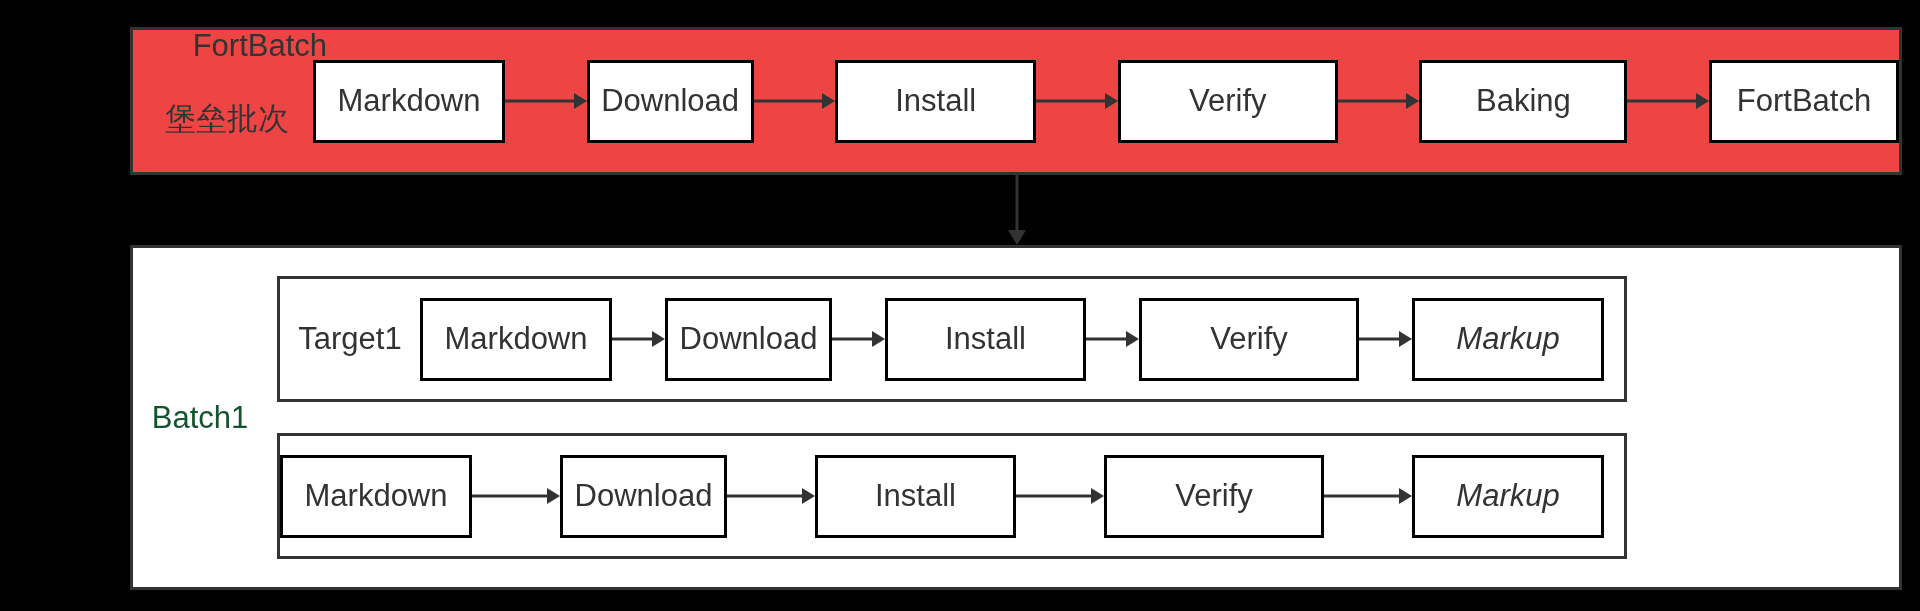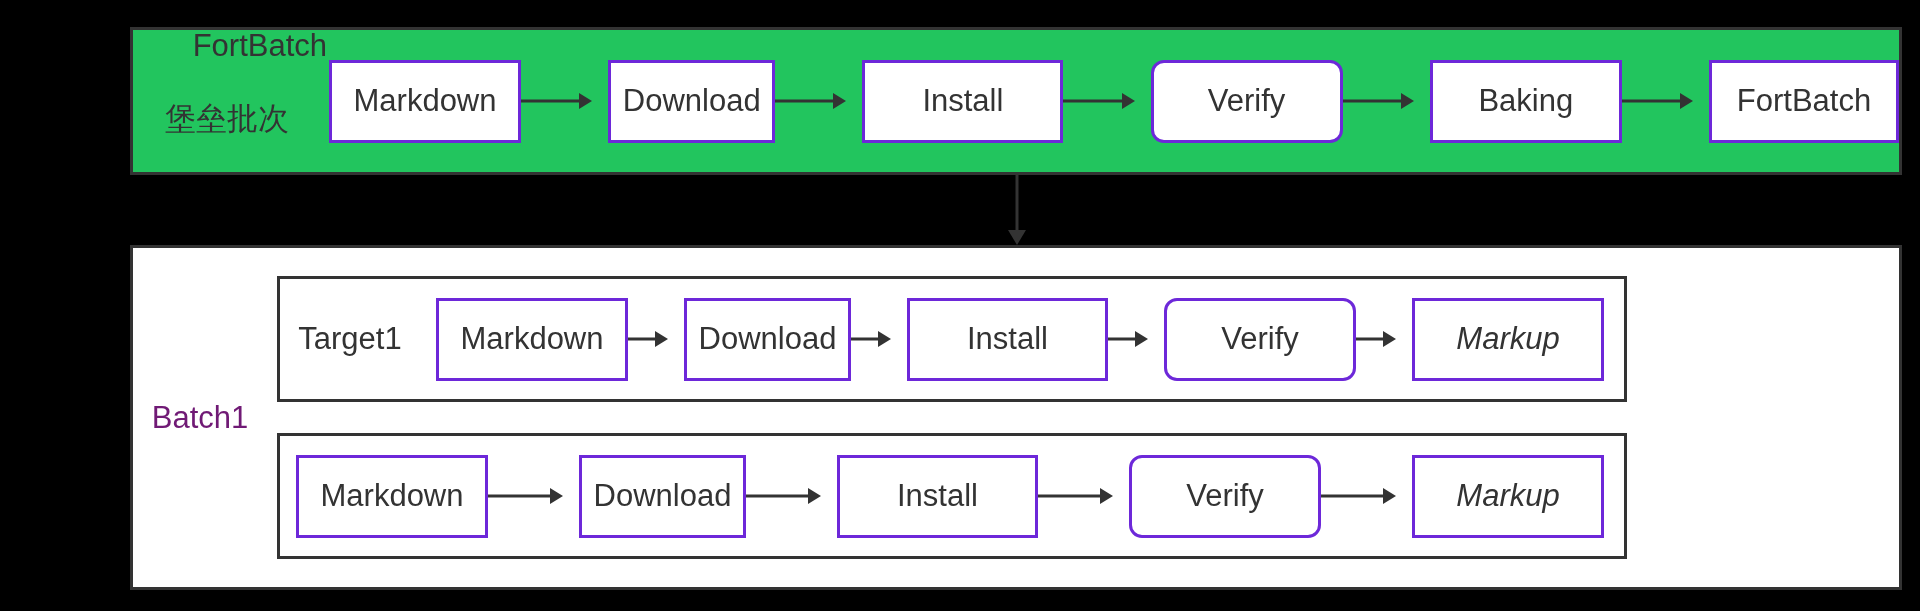--- a/index.html
+++ b/index.html
@@ -23,21 +23,21 @@
     height: 611px;
   }
 
   
   .fort-container {
     position: absolute;
     left: 130px;
     top: 27px;
     width: 1772px;
     height: 148px;
-    background: #22c55e;
+    background: #ef4444;
     border: 3px solid #333333;
     display: flex;
     align-items: center;
   }
 
   .batch-container {
     position: absolute;
     left: 130px;
     top: 245px;
     width: 1772px;
@@ -59,54 +59,53 @@
     width: 172px;
     margin-left: 8px;
   }
 
   .group-label .line-cn {
     display: block;
   }
 
   .batch-label {
     font-size: 31px;
-    color: #701a75;
+    color: #14532d;
     flex: 0 0 auto;
     width: 130px;
     text-align: center;
     margin-left: 2px;
   }
 
   
   .pipeline {
     display: flex;
     align-items: center;
     flex: 1 1 auto;
   }
 
   .stage-box {
     background: #ffffff;
-    border: 3px solid #6d28d9;
+    border: 3px solid #000000;
     height: 83px;
     display: flex;
     align-items: center;
     justify-content: center;
     font-size: 31px;
     color: #333333;
     white-space: nowrap;
     flex: 0 0 auto;
     padding: 0 10px;
-    margin-left: 16px;
   }
 
   .stage-box.w-markdown { width: 192px; }
   .stage-box.w-download { width: 167px; }
   .stage-box.w-install  { width: 201px; }
-  .stage-box.w-verify   { width: 192px; border-radius: 13px; }
-  .stage-box.w-baking   { width: 192px; }
+  .stage-box.w-verify   { width: 220px; }
+  .stage-box.w-baking   { width: 208px; }
   .stage-box.w-rolling  { width: 190px; }
   .stage-box.w-markup   { width: 192px; font-style: italic; }
 
   
   .arrow {
     flex: 1 1 auto;
     height: 18px;
     position: relative;
     min-width: 40px;
   }

